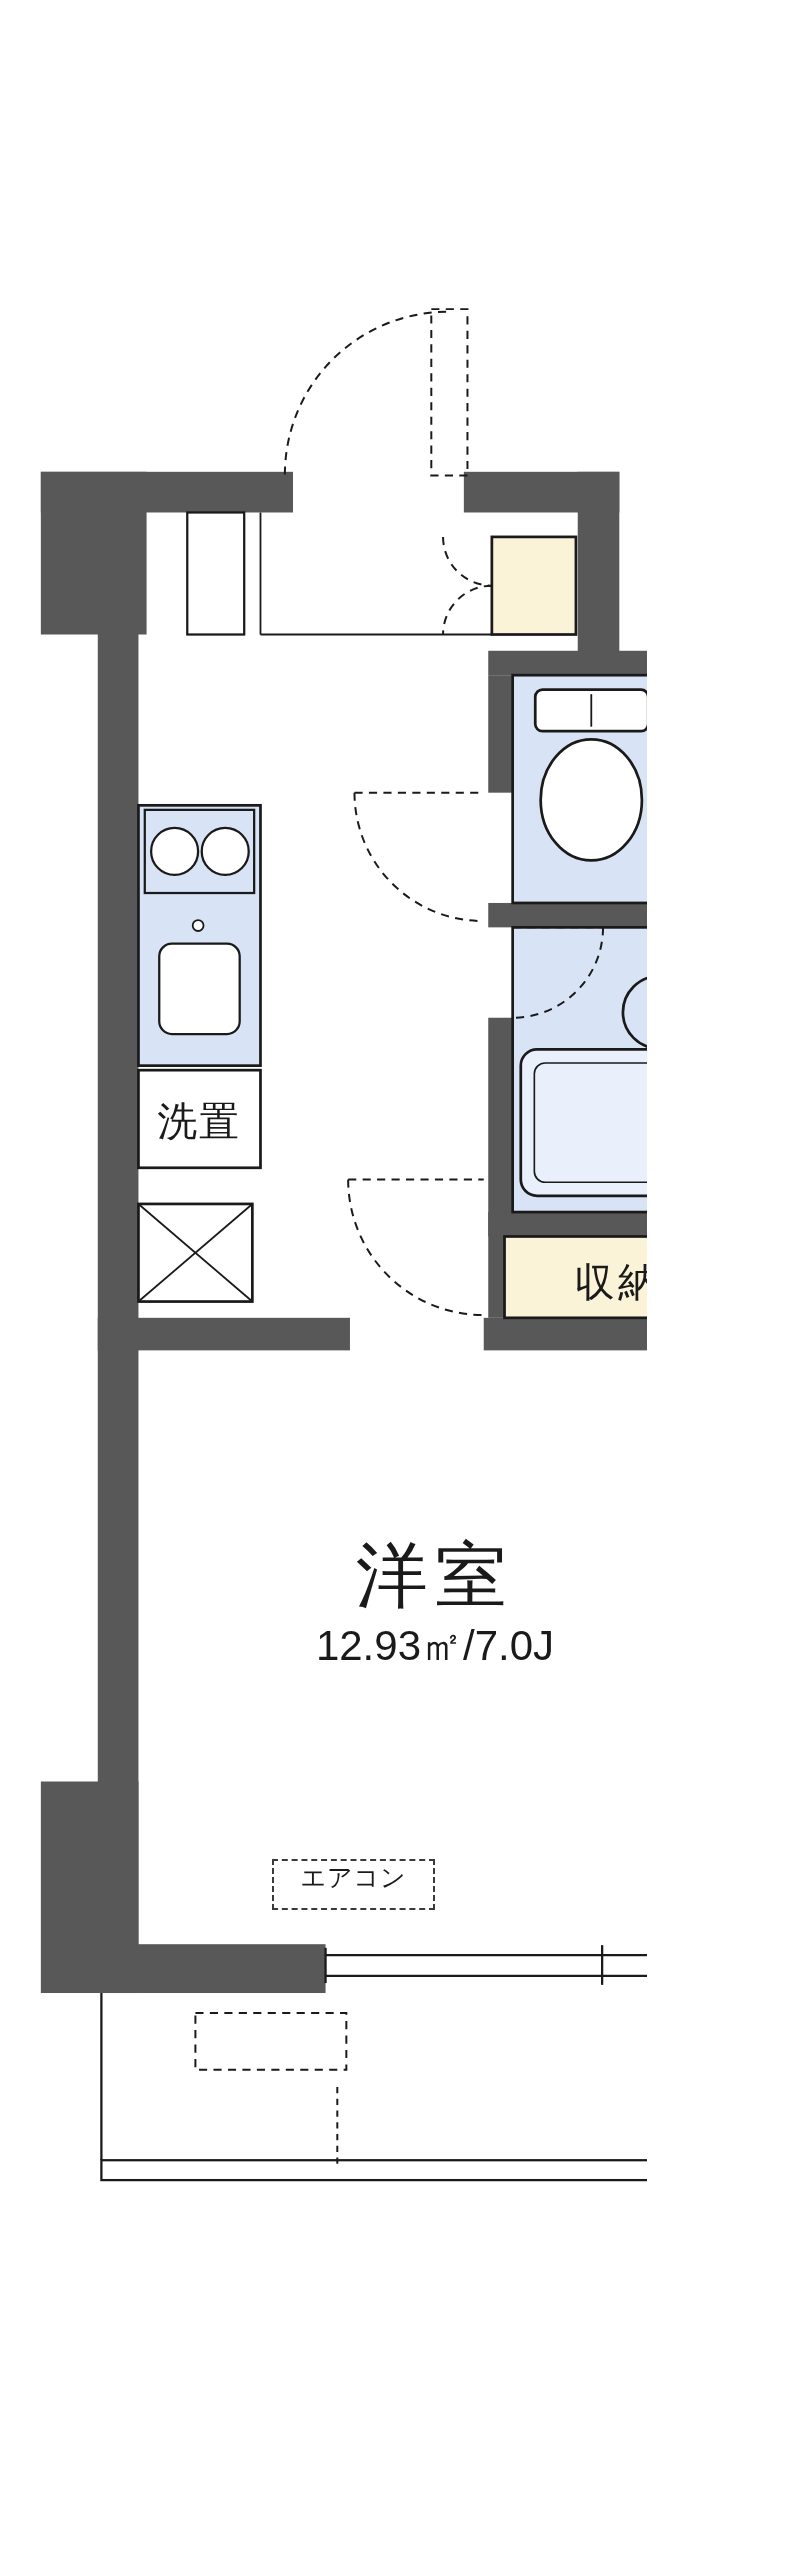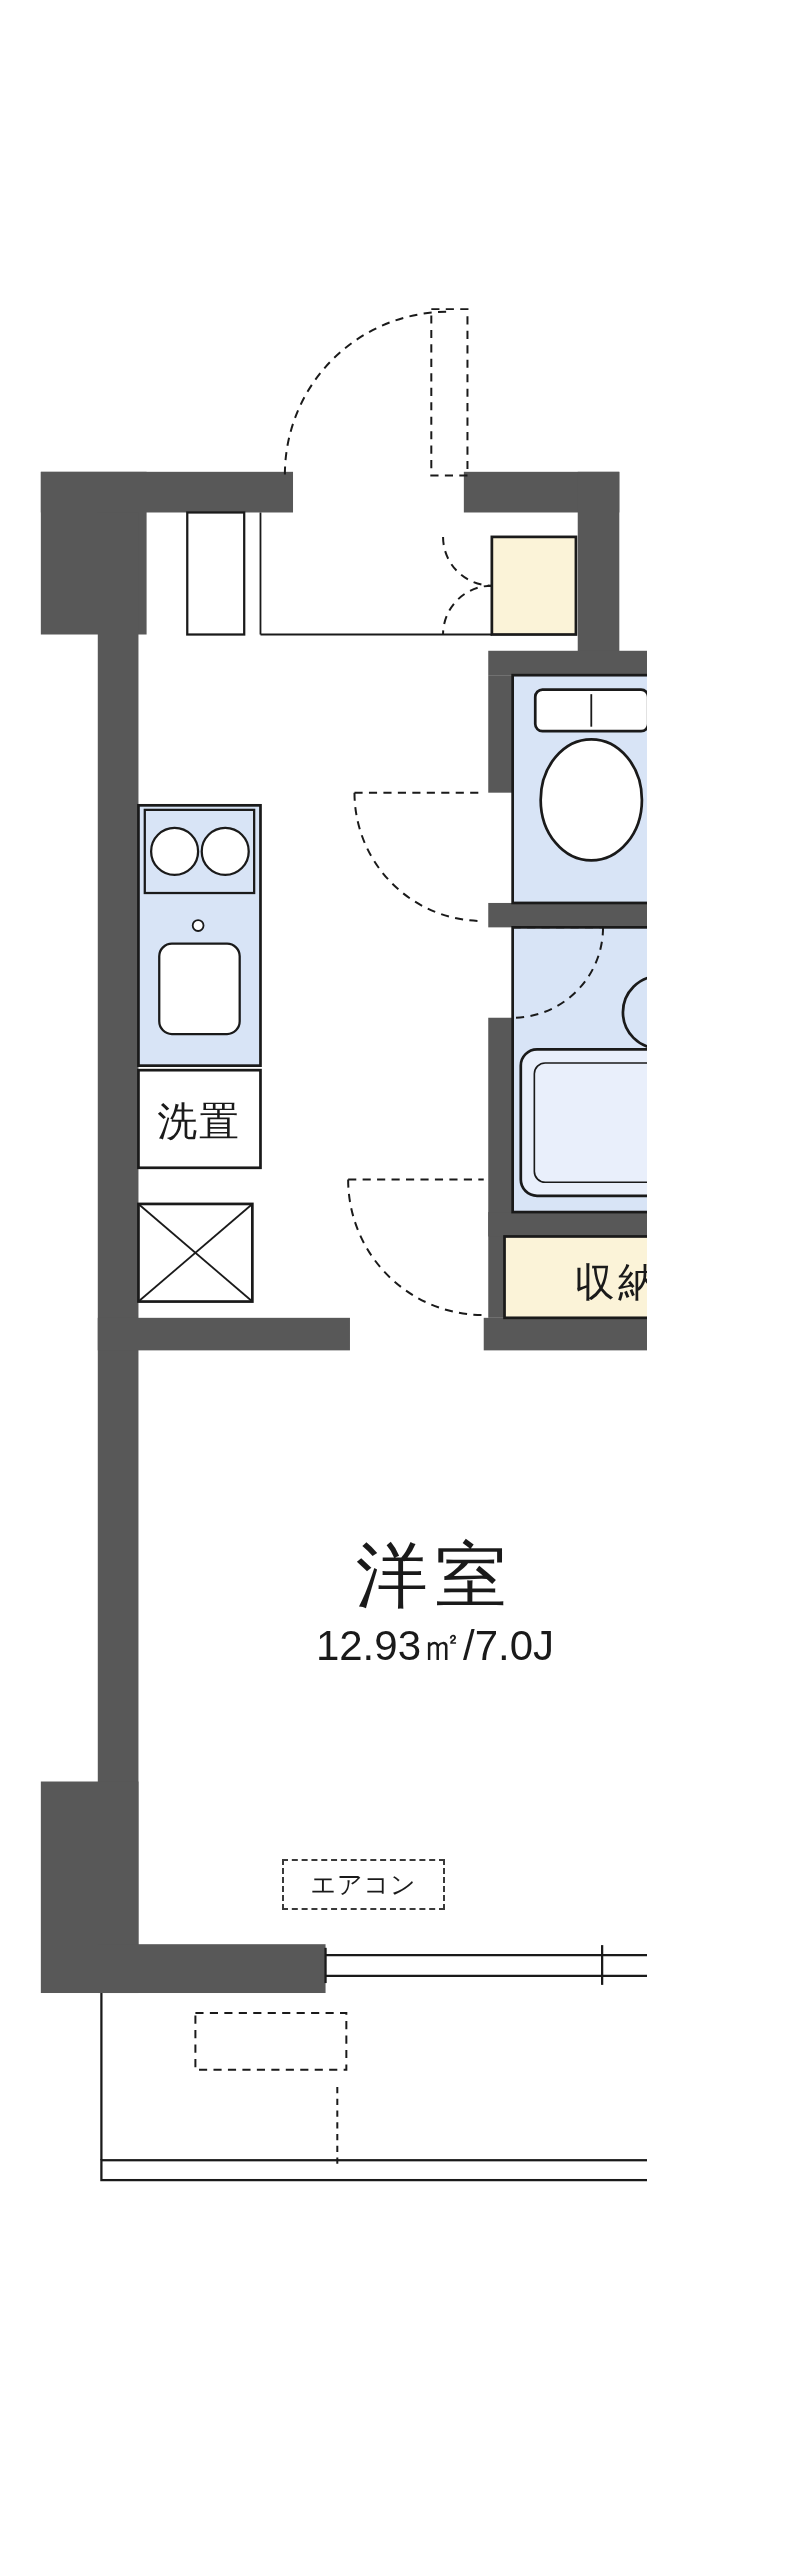--- a/index.html
+++ b/index.html
@@ -16,23 +16,23 @@
     color:#1a1a1a;
     text-align:center;
     white-space:nowrap;
     font-family:"Liberation Sans","DejaVu Sans",sans-serif;
   }
   .lbl-laundry{left:138px;top:1094px;width:122px;font-size:40px;letter-spacing:1.8px;}
   .lbl-closet{left:504px;top:1255px;width:228px;font-size:40px;letter-spacing:3.6px;}
   .lbl-room{left:138px;top:1528px;width:594px;font-size:72px;letter-spacing:7.2px;}
   .lbl-size{left:138px;top:1618px;width:594px;font-size:42px;}
   .aircon-box{
-    position:absolute;left:282px;top:1859px;width:159px;height:47px;
+    position:absolute;left:272px;top:1859px;width:159px;height:47px;
     border:2.7px dashed #3a3a3a;background:#ffffff;
-    display:flex;align-items:center;justify-content:center;
+    display:flex;align-items:flex-start;justify-content:center;
     font-size:25px;color:#1a1a1a;letter-spacing:0.9px;
   }
 </style>
 </head>
 <body>
 
 <div id="stage">
 
   <svg id="plan-svg" width="812" height="2576" viewBox="0 0 898 2850">
 

